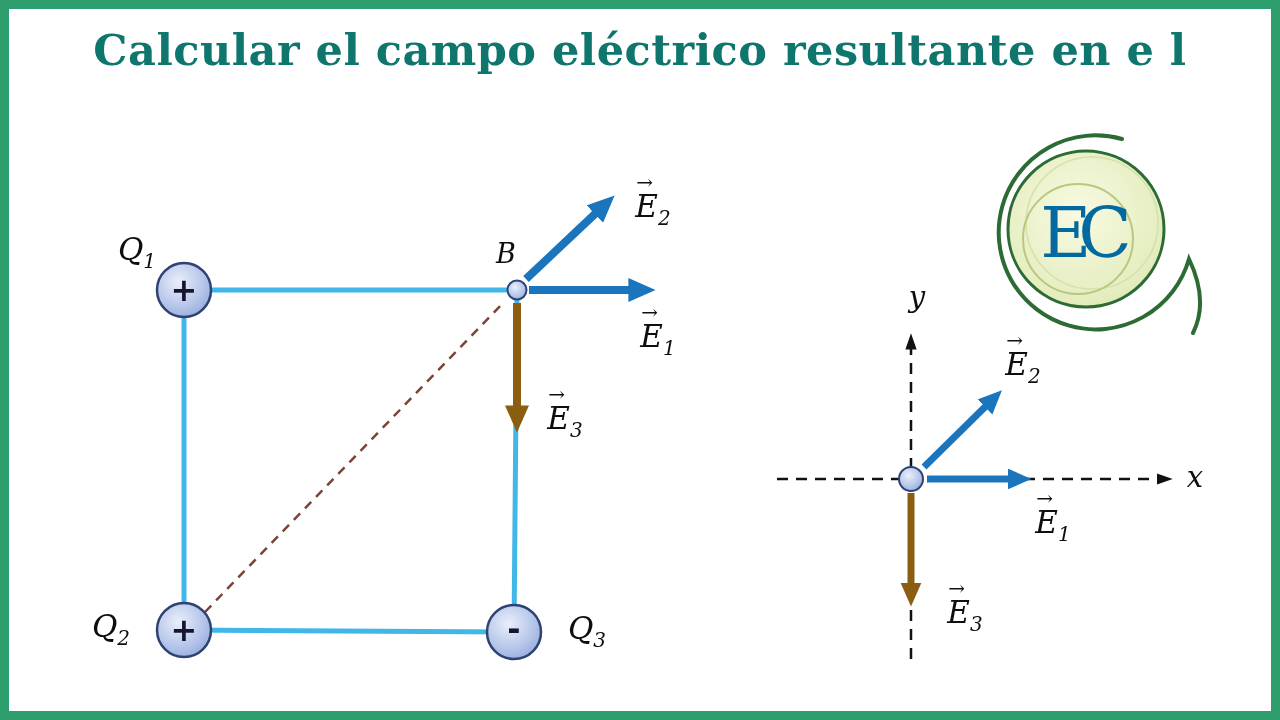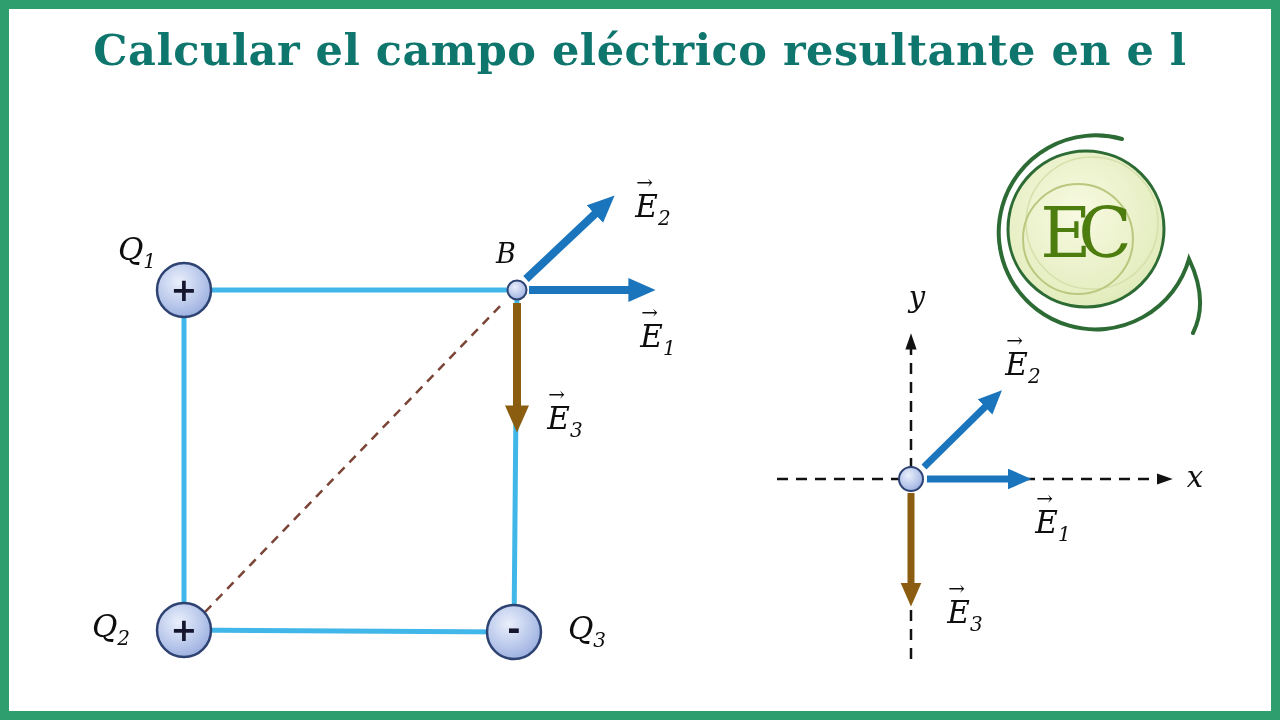--- a/index.html
+++ b/index.html
@@ -20,21 +20,21 @@
   .q-label { font-size:31px; }
   .q-label sub, .vec-label sub { font-size:20px; }
   .b-label { font-size:27px; }
   .axis-label { font-size:29px; }
   .vec-label { font-size:31px; }
   .vec-wrap { position:relative; display:inline-block; }
   .vec-arrow { position:absolute; top:-18px; left:1px; font-size:20px; font-style:normal; }
 
   .charge-sign { font-family:"DejaVu Sans", sans-serif; font-weight:700; font-size:32px; color:#15152e; line-height:1; }
 
-  .logo-text { font-family:"DejaVu Serif", serif; font-size:70px; color:#4d7c0f;
+  .logo-text { font-family:"DejaVu Serif", serif; font-size:70px; color:#0369a1;
                letter-spacing:-13px; padding-right:13px; }
 </style>
 </head>
 <body>
 
 <div class="frame">
 
   <svg class="scene" viewBox="0 0 1262 702">
     <defs>
       <radialGradient id="chargeGrad" cx="40%" cy="35%" r="75%">

